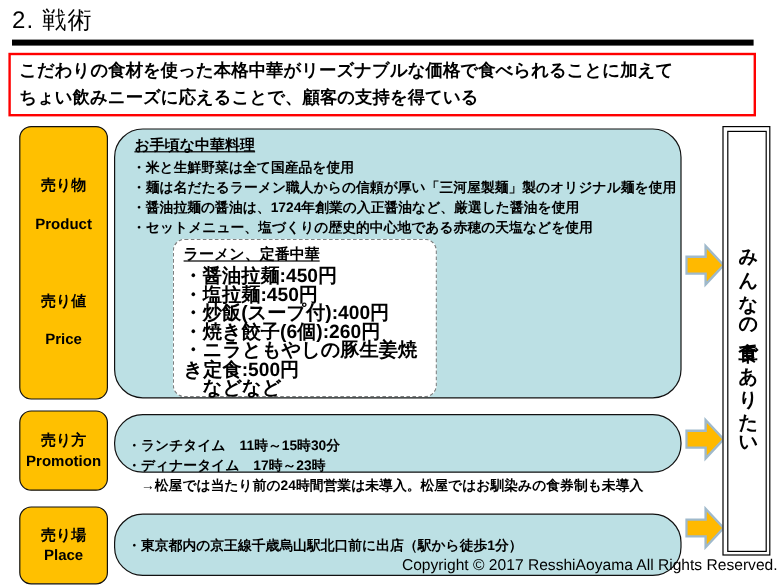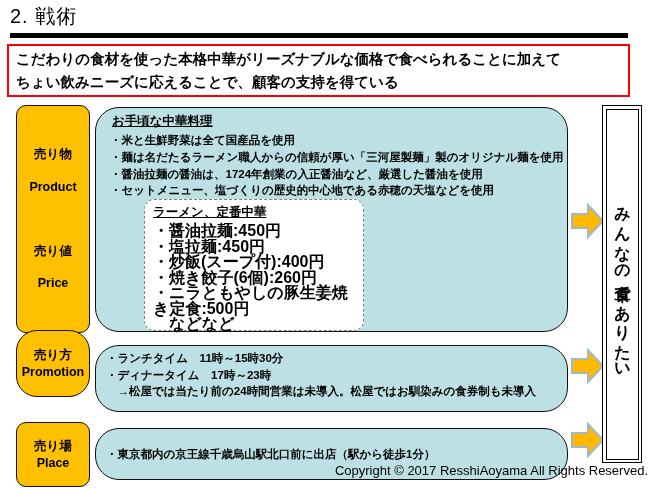--- a/index.html
+++ b/index.html
@@ -14,29 +14,29 @@
     border:2.5px solid #FF0000; background:#fff; padding:2px 7px;
     font-size:14.5px; font-weight:bold; line-height:23px; white-space:nowrap;
   }
   .ybox {
     position:absolute; left:16px; width:74px; box-sizing:border-box;
     background:#FFC000; border:1.6px solid #111; border-radius:10px;
     display:flex; flex-direction:column; justify-content:center; align-items:center;
     font-size:12.5px; font-weight:bold; text-align:center; line-height:1.3;
   }
   .ybox1 { top:105px; height:228px;gap:16px; }
-  .ybox2 { top:330px; height:67px;border-radius:21px; }
+  .ybox2 { top:342px; height:67px; }
   .ybox3 { top:422px; height:65px; }
   .label-line { min-height:1.3em; }
   .tbox {
     position:absolute; left:95px; width:473px; box-sizing:border-box;
     background:#BCE0E4; border:1.4px solid #111; border-radius:24px; font-weight:bold;
   }
   .tbox1 { top:107px; height:225px; }
-  .tbox2 { top:345px; height:67px; padding:4px 10px; font-size:11.5px; line-height:16.5px; }
+  .tbox2 { top:345px; height:49px; padding:18px 10px; font-size:11.5px; line-height:16.5px; }
   .tbox3 { top:428px; height:52px; padding:0 10px; font-size:11.5px; display:flex; flex-direction:column; justify-content:center; }
   .theading { position:absolute; left:16px; top:5px; font-size:12.5px; text-decoration:underline; }
   .tbullets { position:absolute; left:14px; top:24px; font-size:11.5px; line-height:16.8px; }
   .bullet-line { white-space:pre-wrap; }
   .dashed {
     position:absolute; top:91px; height:132px; box-sizing:border-box;
     background:#fff; border:1.6px dashed #7f7f7f; border-radius:10px; padding:3px 8px 0 8px;
   }
   .dashed-left  { left:0;   width:220px;margin-left:48px; }
   .dashed-right { left:237px; width:230px; }

